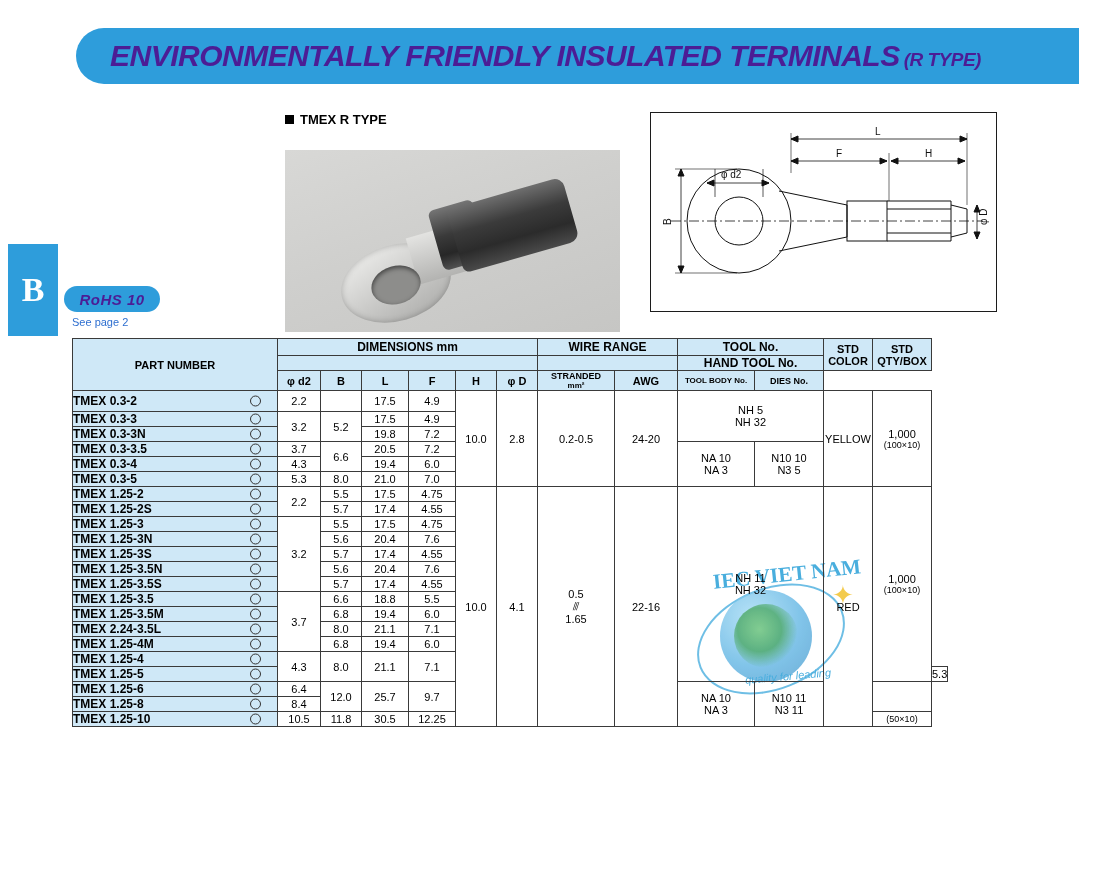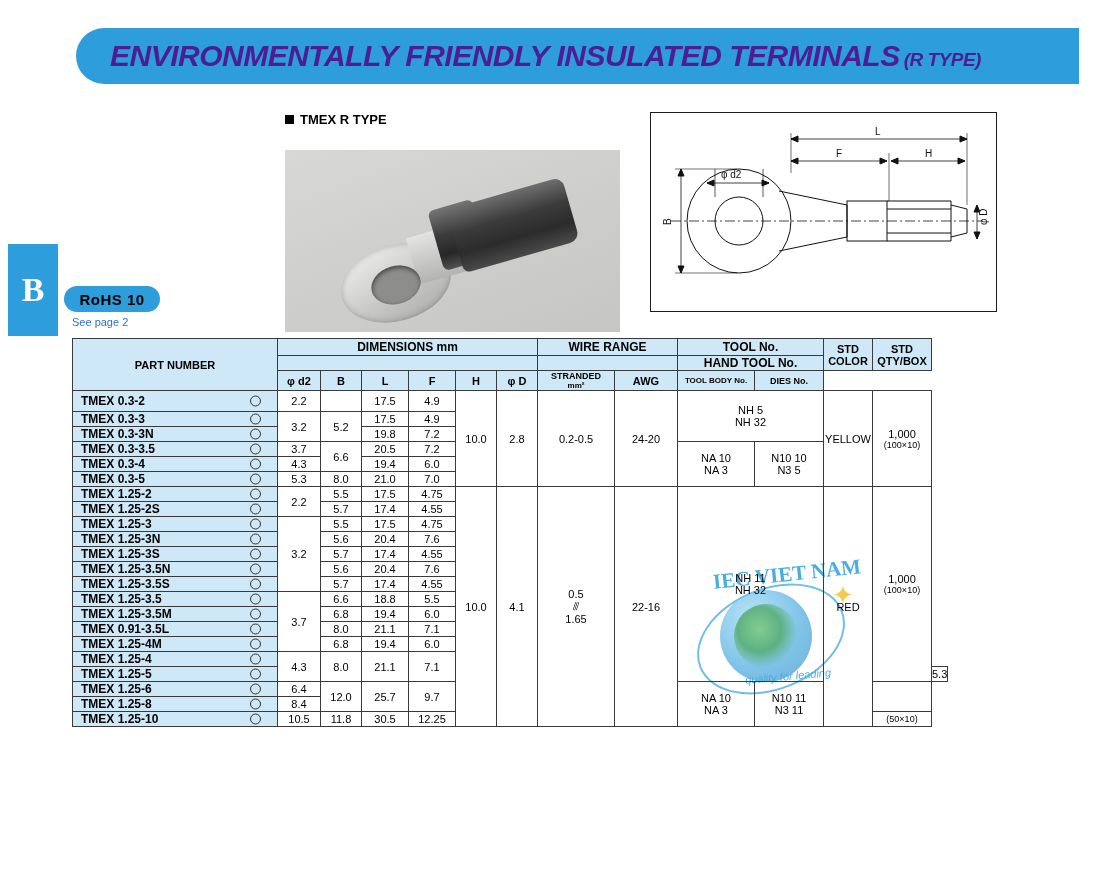--- a/index.html
+++ b/index.html
@@ -36,23 +36,23 @@
     display:flex;align-items:center;justify-content:center;
   }
   #index-letter{
     color:#ffffff;font-size:34px;font-weight:bold;font-family:"Liberation Serif", serif;
   }
 
   
   #rohs-wrap{position:absolute;left:64px;top:286px;width:120px;}
   #rohs-badge{
     width:96px;height:26px;border-radius:13px;
-    background:#2e9ddb;color:#000000;
+    background:#2e9ddb;color:#4c1d95;
     display:flex;align-items:center;justify-content:center;
-    font-size:15px;font-weight:bold;letter-spacing:0.5px;text-align:center;
+    font-size:15px;font-weight:bold;font-style:italic;letter-spacing:0.5px;text-align:center;
   }
   #rohs-link{
     margin-top:3px;margin-left:8px;font-size:11px;color:#2e6fd0;text-decoration:none;
   }
 
   
   #photo-panel{position:absolute;left:285px;top:112px;width:335px;height:205px;}
   #photo-label{font-size:13px;font-weight:bold;margin-bottom:23px;display:flex;align-items:center;}
   #photo-square{display:inline-block;width:9px;height:9px;background:#000;margin-right:6px;}
   #photo-img{
@@ -100,21 +100,21 @@
     background:#fff;
   }
   #draw-svg{display:block;}
 
   
   #tbl-wrap{position:absolute;left:72px;top:338px;width:1012px;}
   table{border-collapse:collapse;font-size:11px;}
   td,th{border:1px solid #3a3a3a;text-align:center;vertical-align:middle;padding:0;}
   thead td{background:#cfe8f7;font-weight:bold;}
   .pn-cell{
-    background:#cfe8f7;font-weight:bold;text-align:left;padding-left:8px;
+    background:#cfe8f7;font-weight:bold;text-align:left;padding-left:0;
     font-size:12px;position:relative;
   }
   .pn-cell .circle{
     position:absolute;right:16px;top:50%;transform:translateY(-50%);
     width:9px;height:9px;border:1px solid #333;border-radius:50%;
   }
   .hdr-dim{font-size:12px;}
   .small{font-size:9px;}
   .tiny{font-size:8px;}
 
@@ -458,21 +458,21 @@
       <td class="pn-cell">
         <span>TMEX 1.25-3.5M</span>
         <span class="circle"></span>
       </td>
       <td>6.8</td>
       <td>19.4</td>
       <td>6.0</td>
     </tr>
     <tr>
       <td class="pn-cell">
-        <span>TMEX 0.91-3.5L</span>
+        <span>TMEX 2.24-3.5L</span>
         <span class="circle"></span>
       </td>
       <td>8.0</td>
       <td>21.1</td>
       <td>7.1</td>
     </tr>
     <tr>
       <td class="pn-cell">
         <span>TMEX 1.25-4M</span>
         <span class="circle"></span>

